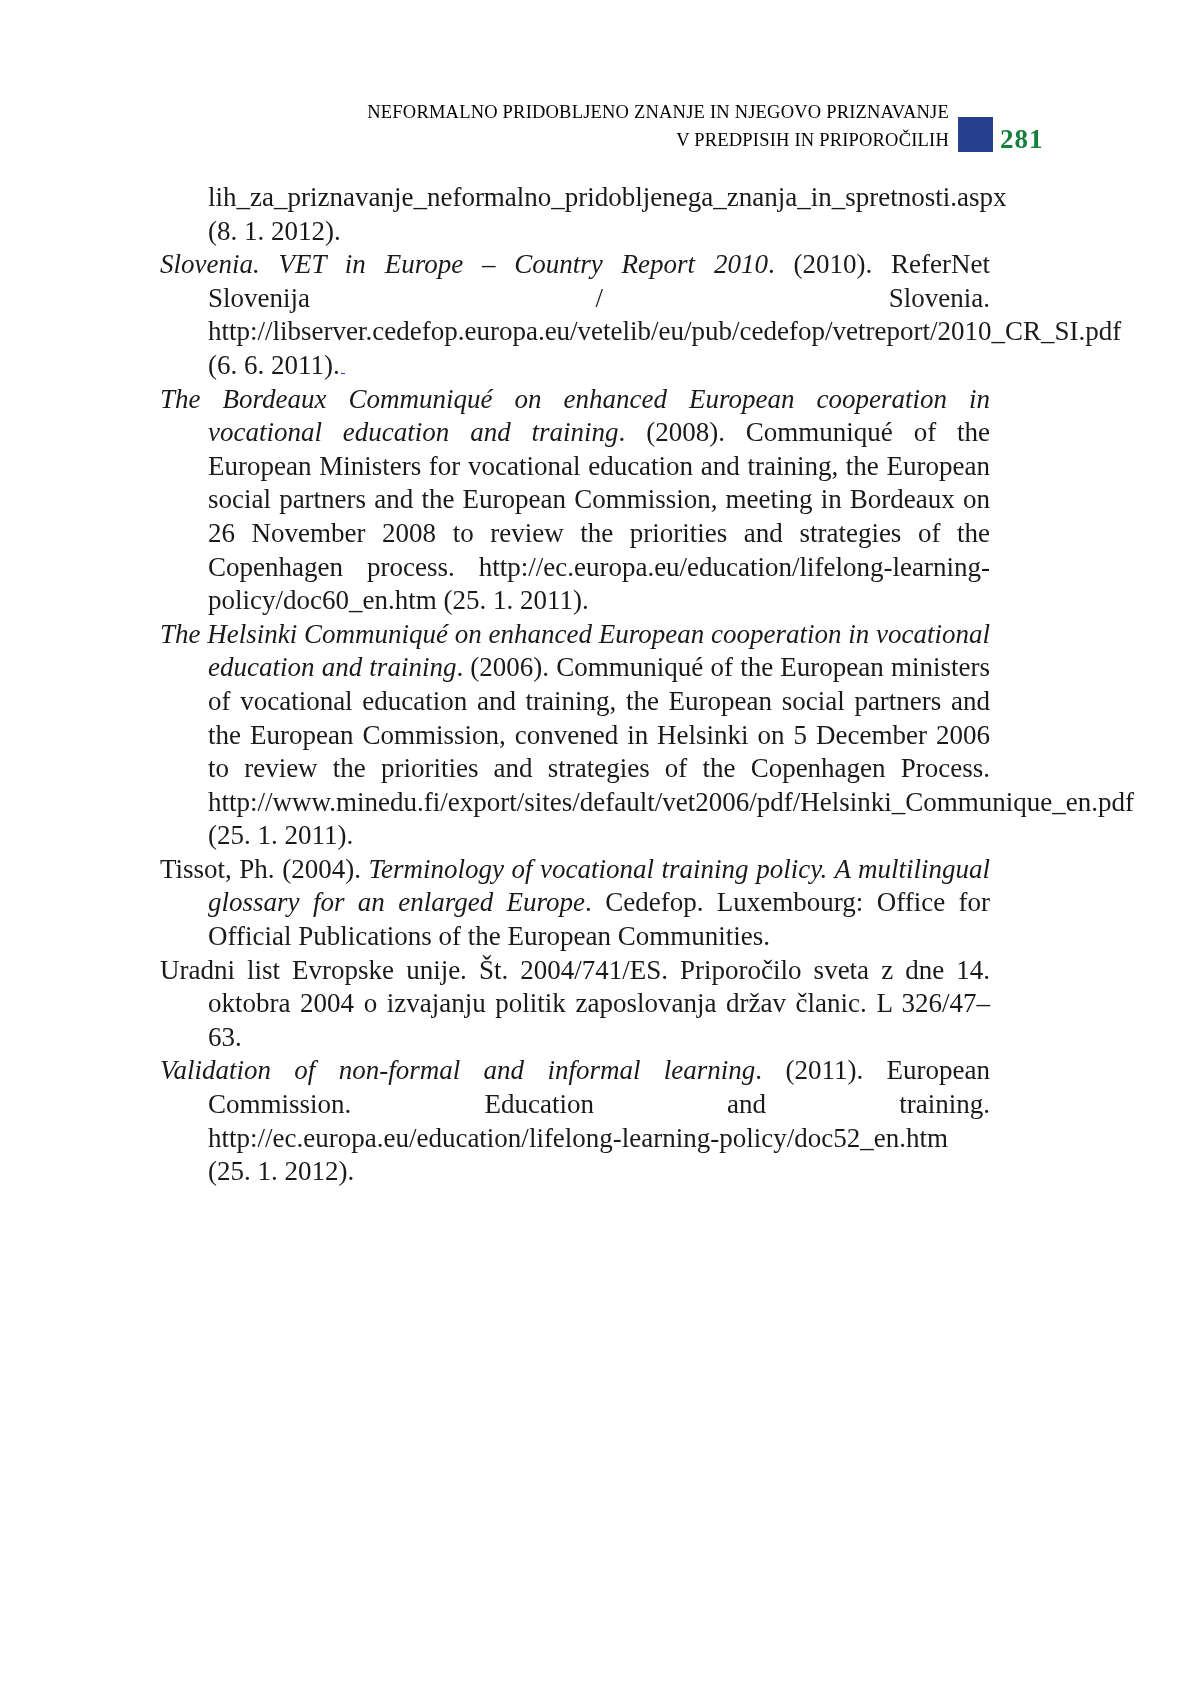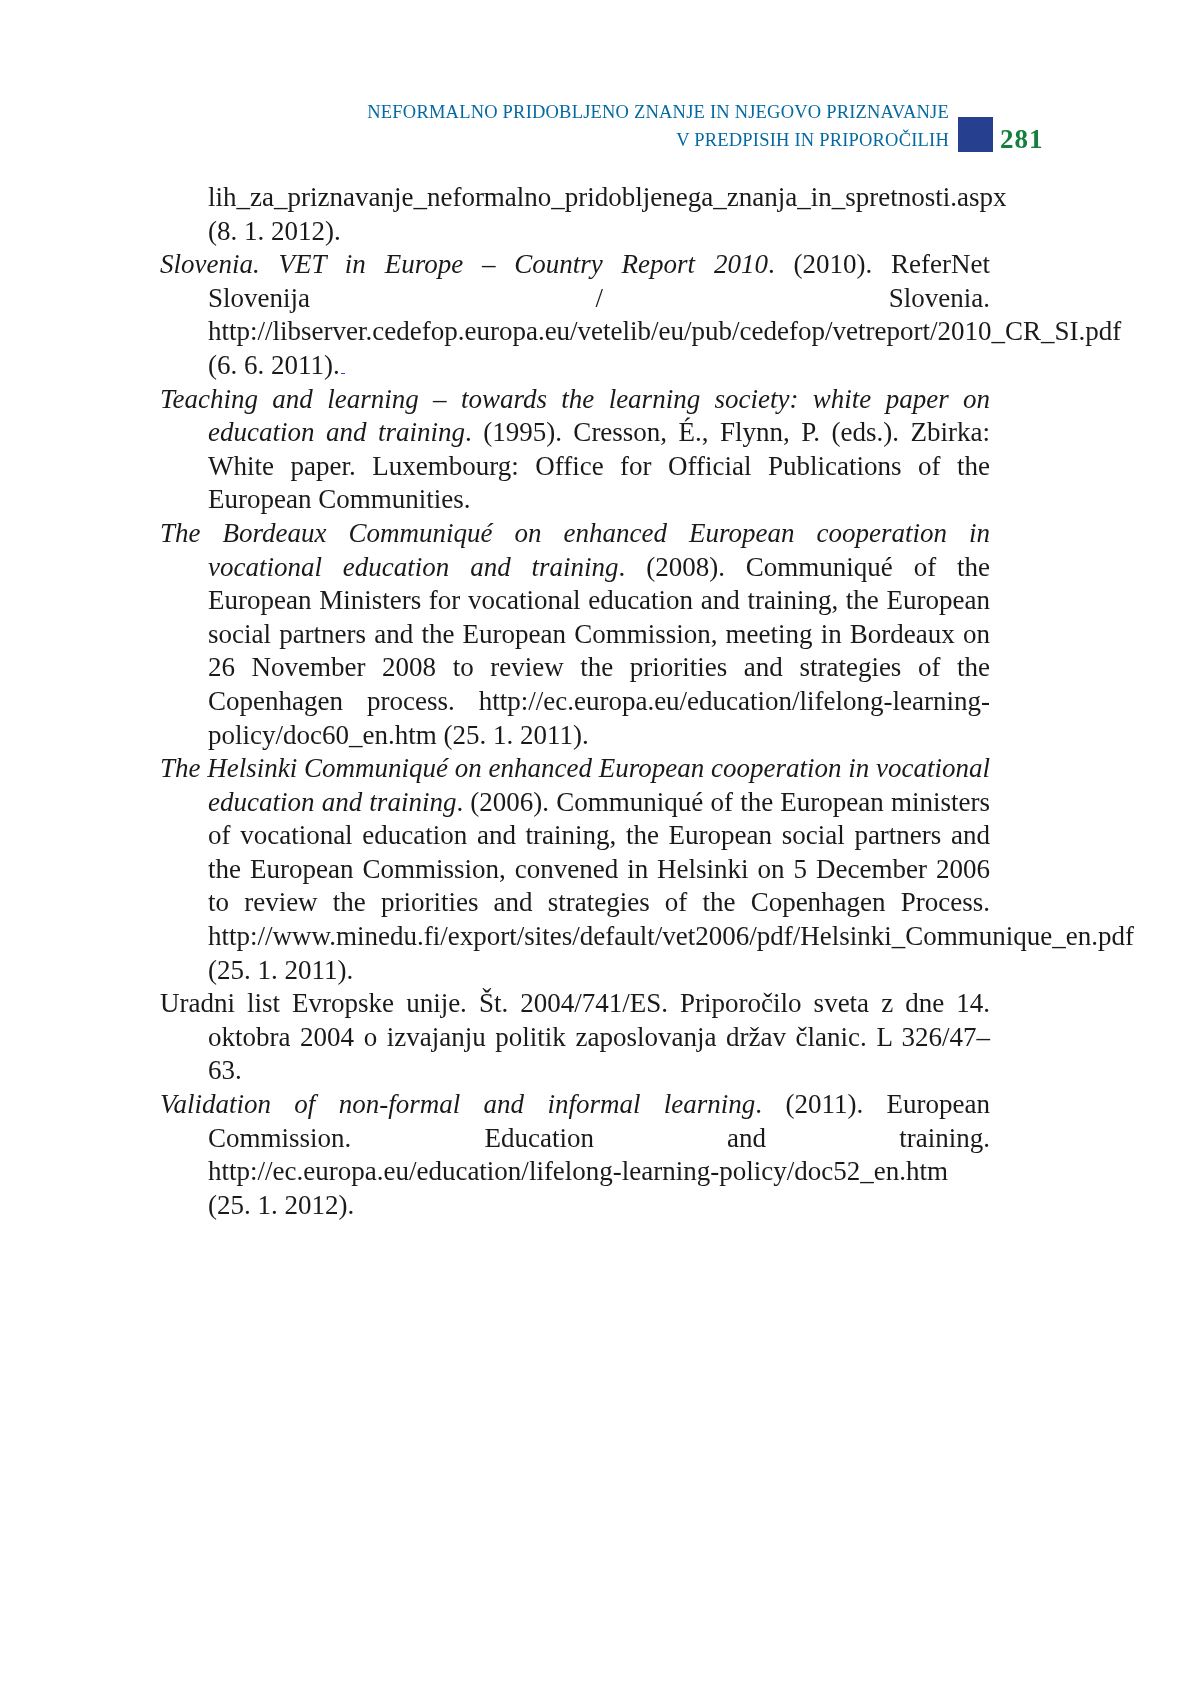--- a/index.html
+++ b/index.html
@@ -1,19 +1,19 @@
 <!DOCTYPE html>
 <html><head>
 <meta charset="utf-8">
 <style>
   html, body { margin: 0; padding: 0; background: #ffffff; }
   body { width: 1187px; height: 1684px; position: relative; overflow: hidden;
          font-family: "Liberation Serif", "DejaVu Serif", serif; color: #1a1a1a; }
   .header { position: absolute; top: 98px; right: 238px; text-align: right;
-            font-size: 18.5px; letter-spacing: 0.2px; line-height: 28px; color: #0369a1; }
+            font-size: 18.5px; letter-spacing: 0.2px; line-height: 28px; color: #000000; }
   .header div { white-space: nowrap; }
   .square { position: absolute; left: 958px; top: 117px; width: 35px; height: 35px; background: #263F8F; }
   .pagenum { position: absolute; left: 1000px; top: 124px; font-size: 27px; font-weight: bold; letter-spacing: 1px; color: #15803d; }
   .refs { position: absolute; left: 160px; top: 181px; width: 830px;
           font-size: 27px; line-height: 33.6px; }
   .ref { padding-left: 48px; text-indent: -48px; text-align: justify; margin: 0; }
   .ref.cont { text-indent: 0; }
   .it { font-style: italic; }
   .link-mark { display: inline-block; width: 4px; border-bottom: 1.5px solid #2a3fd6; height: 1px; vertical-align: baseline; margin-left: 1px; }
 </style>
@@ -23,18 +23,18 @@
 <div class="header">
   <div>NEFORMALNO PRIDOBLJENO ZNANJE IN NJEGOVO PRIZNAVANJE</div>
   <div>V PREDPISIH IN PRIPOROČILIH</div>
 </div>
 <div class="square"></div>
 <div class="pagenum">281</div>
 
 <div class="refs" id="refs">
     <p class="ref cont"><span>lih_za_priznavanje_neformalno_pridobljenega_znanja_in_spretnosti.aspx (8. 1. 2012).</span></p>
     <p class="ref"><span class="it">Slovenia. VET in Europe – Country Report 2010</span><span>. (2010). ReferNet Slovenija / Slovenia. http://libserver.cedefop.europa.eu/vetelib/eu/pub/cedefop/vetreport/2010_CR_SI.pdf (6. 6. 2011).</span><span class="link-mark"></span></p>
-    <p class="ref"><span class="it">Teaching and learning – towards the learning society: white paper on education and training</span><span>. (1995). Cresson, É., Flynn, P. (eds.). Zbirka: White paper. Luxembourg: Office for Official Publications of the European Communities.</span></p>
     <p class="ref"><span class="it">The Bordeaux Communiqué on enhanced European cooperation in vocational education and training</span><span>. (2008). Communiqué of the European Ministers for vocational education and training, the European social partners and the European Commission, meeting in Bordeaux on 26 November 2008 to review the priorities and strategies of the Copenhagen process. http://ec.europa.eu/education/lifelong-learning-policy/doc60_en.htm (25. 1. 2011).</span></p>
     <p class="ref"><span class="it">The Helsinki Communiqué on enhanced European cooperation in vocational education and training</span><span>. (2006). Communiqué of the European ministers of vocational education and training, the European social partners and the European Commission, convened in Helsinki on 5 December 2006 to review the priorities and strategies of the Copenhagen Process. http://www.minedu.fi/export/sites/default/vet2006/pdf/Helsinki_Communique_en.pdf (25. 1. 2011).</span></p>
+    <p class="ref"><span>Tissot, Ph. (2004). </span><span class="it">Terminology of vocational training policy. A multilingual glossary for an enlarged Europe</span><span>. Cedefop. Luxembourg: Office for Official Publications of the European Communities.</span></p>
     <p class="ref"><span>Uradni list Evropske unije. Št. 2004/741/ES. Priporočilo sveta z dne 14. oktobra 2004 o izvajanju politik zaposlovanja držav članic. L 326/47–63.</span></p>
     <p class="ref"><span class="it">Validation of non-formal and informal learning</span><span>. (2011). European Commission. Education and training. http://ec.europa.eu/education/lifelong-learning-policy/doc52_en.htm (25. 1. 2012).</span></p>
   </div>
 
 </body></html>

